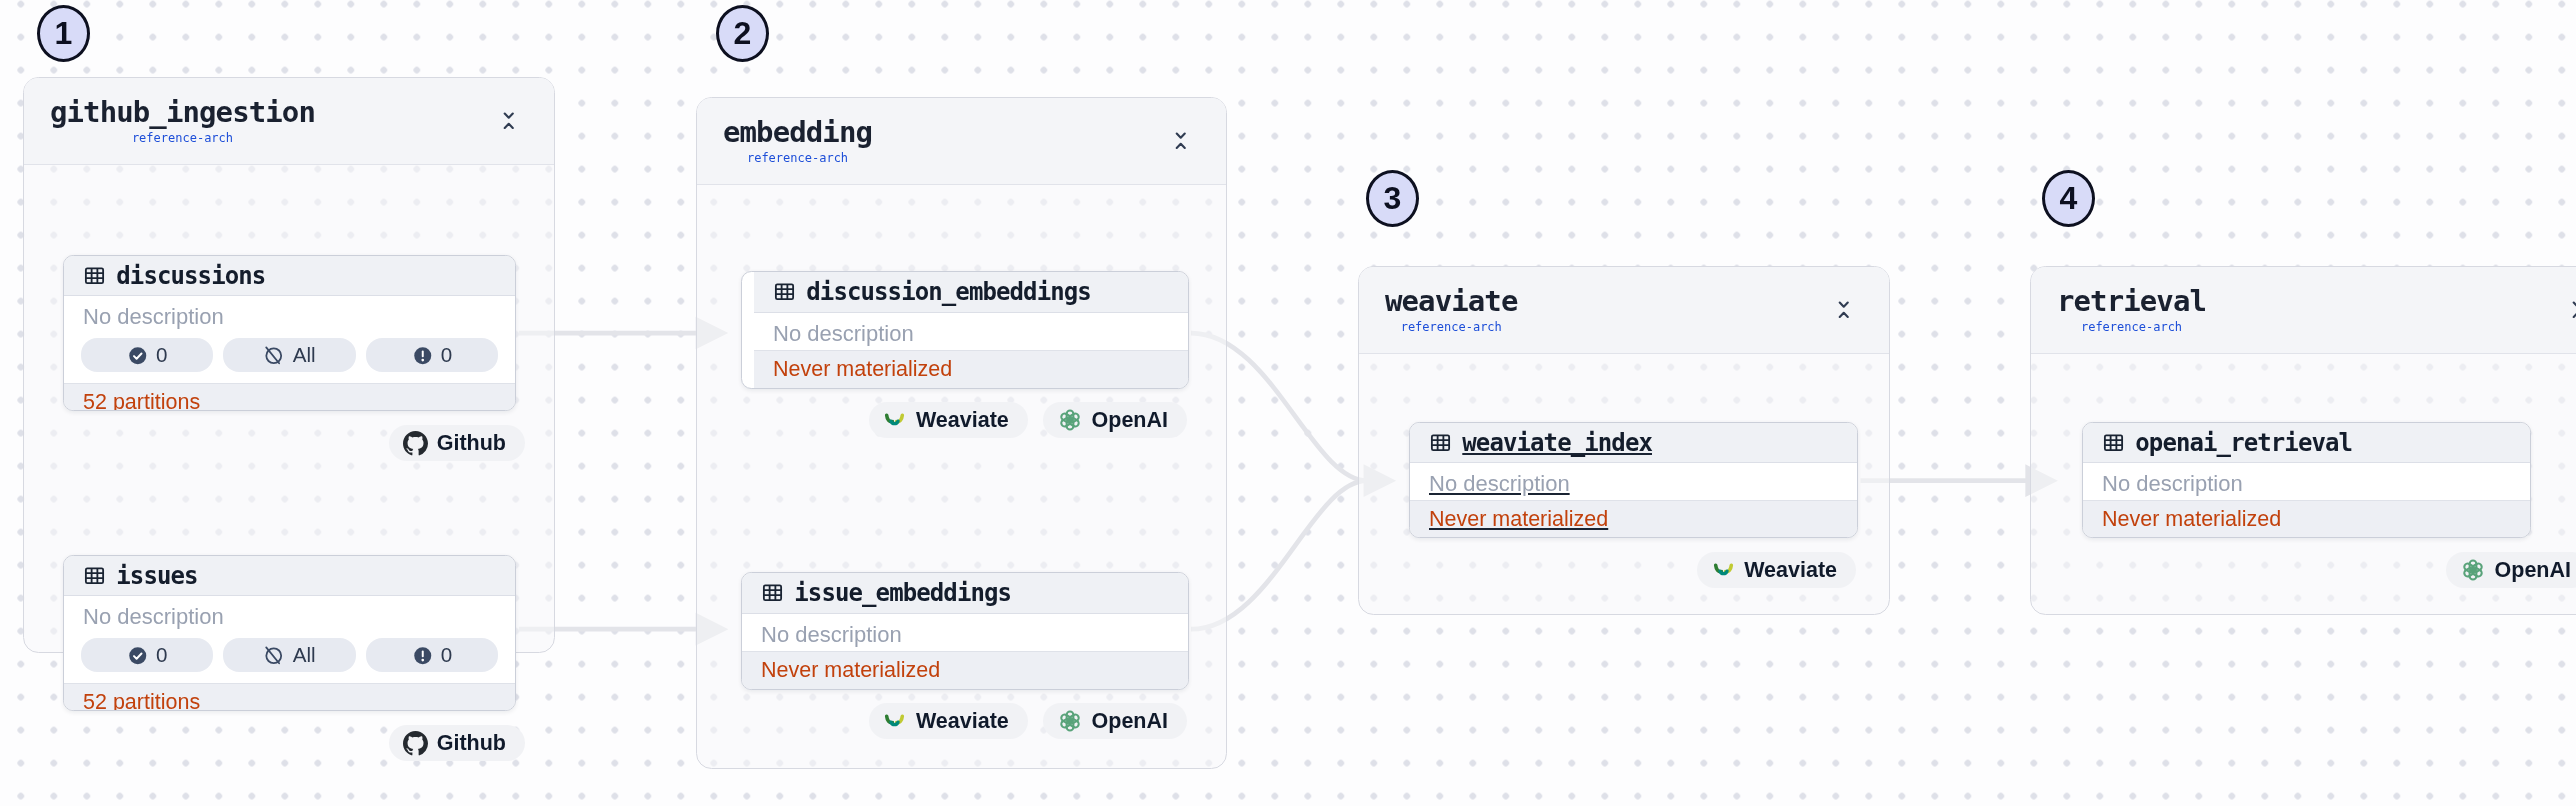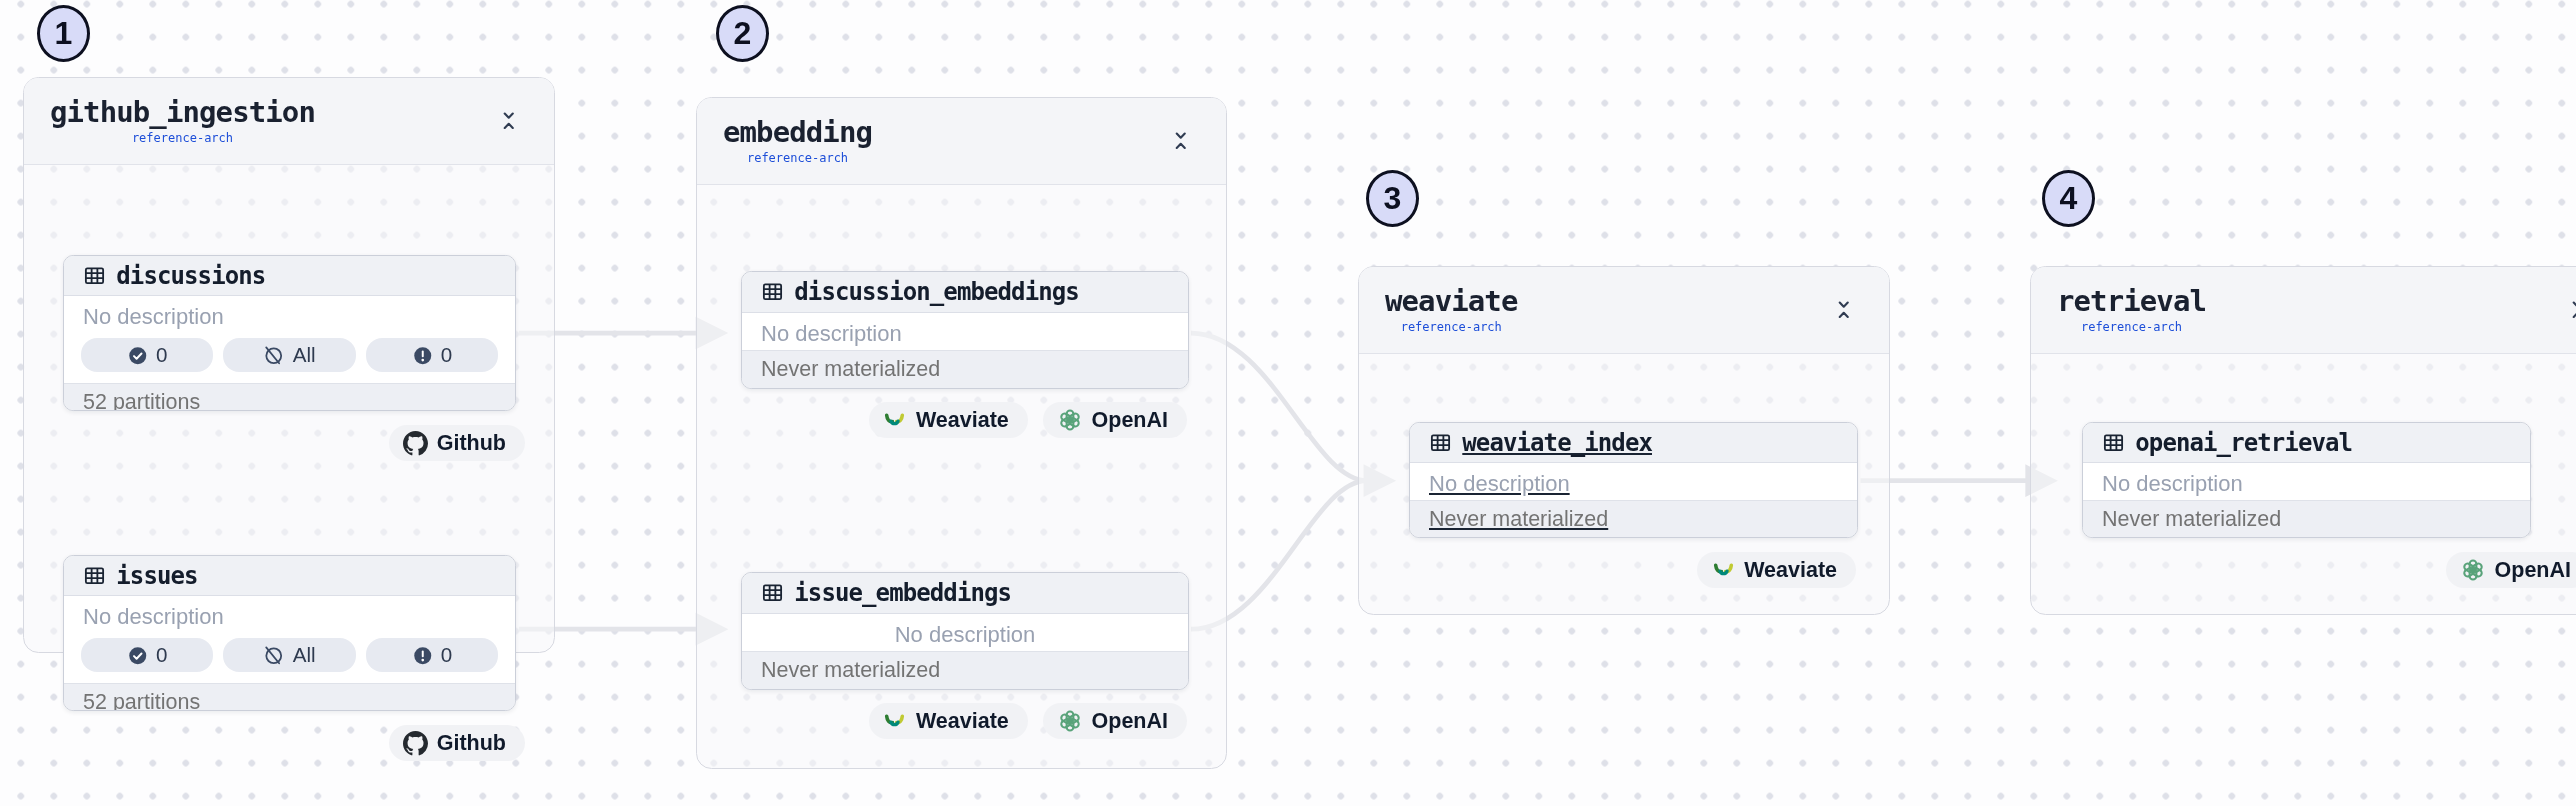--- a/index.html
+++ b/index.html
@@ -62,21 +62,21 @@
   .pill {
     flex:1; height:34px; background:#e7eaf1; border-radius:16.3px;
     display:flex; align-items:center; justify-content:center; gap:7.7px;
     font-size:20.6px; color:#2e3a4f;
   }
   .card-footer {
     margin-top:auto;
     background:#edeff4; border-top:1.7px solid #dfe2e9;
     padding:6.9px 19px; min-height:38px;
     display:flex; align-items:center;
-    font-size:21.5px; color:#737373;
+    font-size:21.5px; color:#c2410c;
   }
 
   
   .tag-row { position:absolute; display:flex; gap:15.5px; }
   .tag-pill {
     height:36px; padding:0 19px 0 13.7px; background:#f1f2f5; border-radius:18px;
     display:flex; align-items:center; gap:8.6px;
     font-size:21.5px; font-weight:700; color:#101a2b;
   }
 
@@ -270,21 +270,21 @@
       <div class="group-title mono">embedding</div>
       <div class="group-sub mono">reference-arch</div>
     </div>
     <div class="collapse-btn">
       <svg class="icon" width="21.5" height="21.5" viewBox="0 0 24 24">
           <use href="#def-collapse"></use>
         </svg>
     </div>
   </div>
 
-  <div class="card" style="left:44px; top:173px; width:448px; height:118px;">
+  <div class="card" style="left:44px; top:173px; width:448px; height:118px;padding-left:12px;">
     <div class="card-header">
       <svg class="icon" width="23" height="23" viewBox="0 0 24 24">
           <use href="#def-table"></use>
         </svg>
       <span class="card-title mono">discussion_embeddings</span>
     </div>
     <div class="card-desc">No description</div>
     <div class="card-footer">Never materialized</div>
   </div>
 
@@ -296,21 +296,21 @@
       <span>Weaviate</span>
     </div>
     <div class="tag-pill">
       <svg class="icon" width="26" height="26" viewBox="0 0 24 24">
           <use href="#def-openai"></use>
         </svg>
       <span>OpenAI</span>
     </div>
   </div>
 
-  <div class="card" style="left:44px; top:474px; width:448px; height:118px;text-align:center;">
+  <div class="card" style="left:44px; top:474px; width:448px; height:118px;">
     <div class="card-header">
       <svg class="icon" width="23" height="23" viewBox="0 0 24 24">
           <use href="#def-table"></use>
         </svg>
       <span class="card-title mono">issue_embeddings</span>
     </div>
     <div class="card-desc">No description</div>
     <div class="card-footer">Never materialized</div>
   </div>
 

